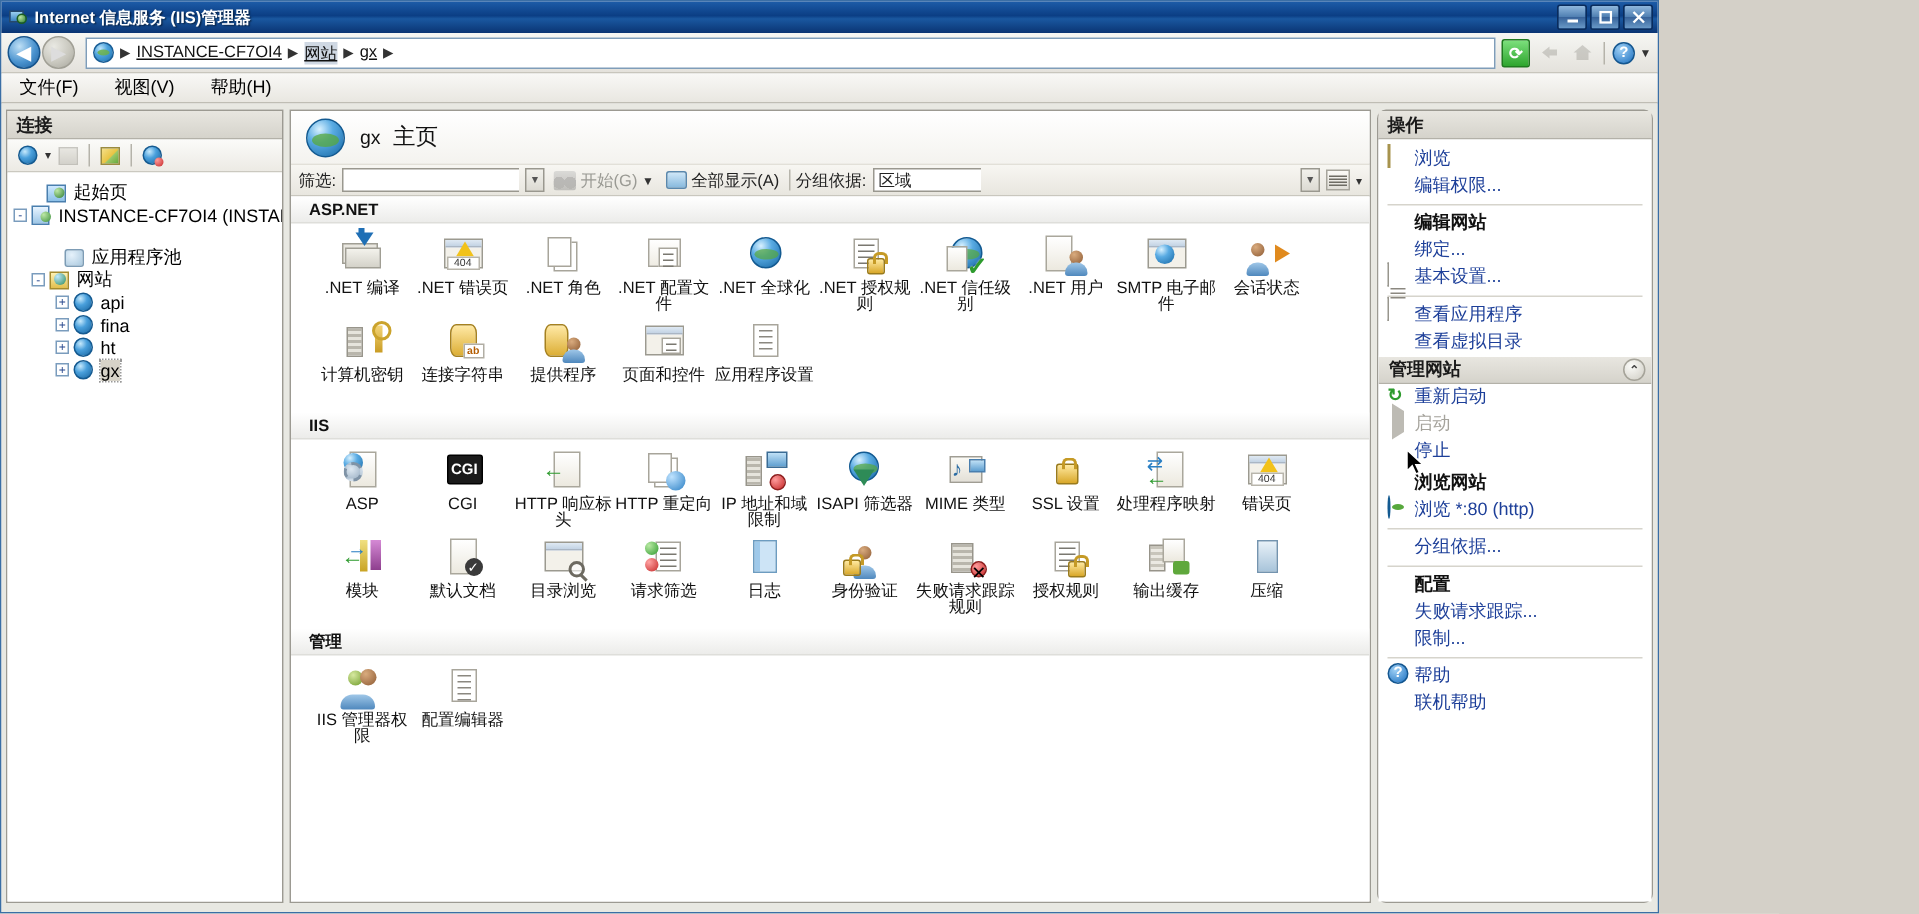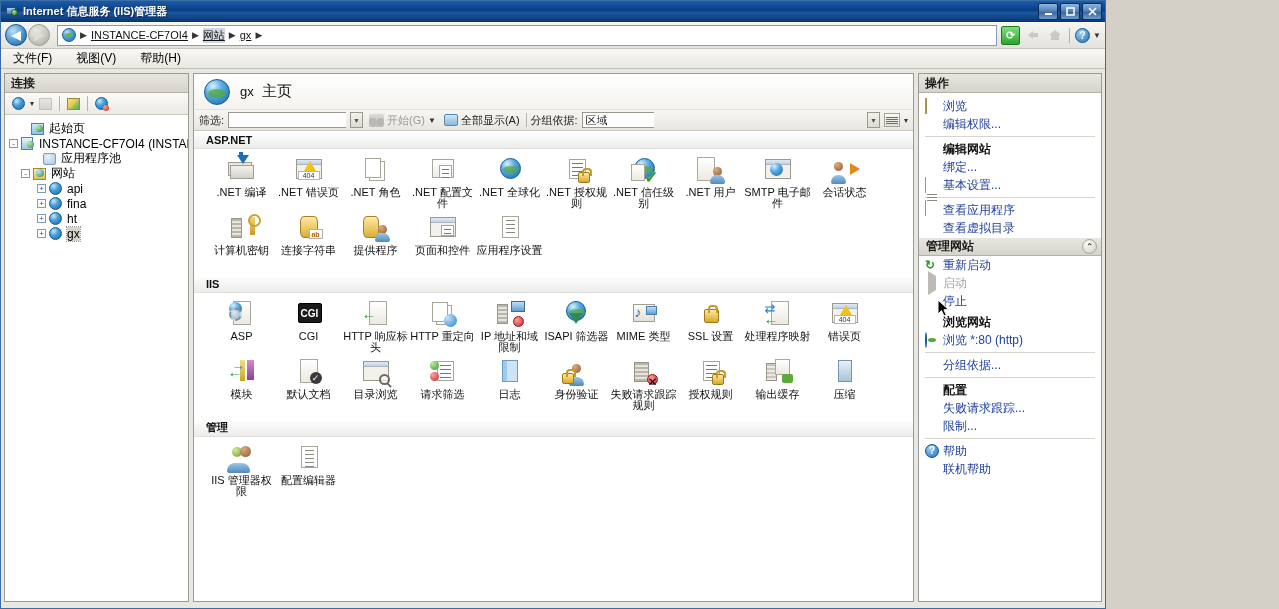--- a/index.html
+++ b/index.html
@@ -529,38 +529,38 @@
     position:absolute; left:9px; top:3px; width:14px; height:22px;
     background: linear-gradient(to bottom, #e8f1f8, #a8c4da); border:1px solid #7494af;
   }
   .g-editor {
     position:absolute; left:8px; top:3px; width:17px; height:22px;
     background:#fff; border:1px solid #a8a59b;
   }
   .g-editor i { display:block; height:1px; background:#8b8880; margin:3px 3px 0 3px; }
 
   
-  .rightpanel { width: 184px; flex: 0 0 184px; }
+  .rightpanel { width: 184px; flex: 0 0 184px; border-radius: 6px; }
   .act-body { flex:1 1 auto; overflow:hidden; background:#fff; }
   .act-group-head {
     height: 19px; display:flex; align-items:center; justify-content: space-between;
     padding: 0 4px 0 7px;
     background: linear-gradient(to bottom, #e8e6e0, #d5d3cb);
     border-top: 1px solid #fff; border-bottom: 1px solid #b3b1a8;
     font-weight:bold; font-size:12px; color:#1a1a1a;
   }
   .collapse-btn {
     width:15px; height:15px; border-radius:50%;
     background: radial-gradient(circle at 35% 30%, #fbfbf8, #cfcdc4);
     border:1px solid #a5a399;
     display:flex; align-items:center; justify-content:center;
     font-size:8px; color:#444;
   }
   .act-item {
-    display:flex; align-items:center; height:18px; padding-left:6px; gap:4px;
+    display:flex; align-items:flex-start; height:18px; padding-left:6px; gap:4px;
     font-size:12px; color:#111; white-space:nowrap;
   }
   .act-item.link { color:#1d3f99; }
   .act-item.bold { font-weight:bold; color:#111; }
   .act-item.disabled { color:#a5a39c; }
   .act-ico { width:14px; height:14px; flex:0 0 14px; position:relative; }
   .act-ico.blank { background:transparent; }
   .ai-browse {
     width:13px;height:12px;margin-top:1px;
     background:linear-gradient(to bottom,#f0e7c2,#d7c07a); border:1px solid #a7934e;
@@ -694,21 +694,21 @@
         </div>
 
         <div class="trow" style="padding-left:2px;">
           <div class="tbox">-</div>
           <div class="tico">
               <div class="ico-srv"></div>
             </div>
           <span class="tlabel">INSTANCE-CF7OI4 (INSTANCE-</span>
         </div>
 
-        <div class="trow" style="padding-left:24px;">
+        <div class="trow" style="padding-left:24px;margin-top:13px;">
           <div class="tbox inv"></div>
           <div class="tico">
               <div class="ico-pool"></div>
             </div>
           <span class="tlabel">应用程序池</span>
         </div>
 
         <div class="trow" style="padding-left:14px;">
           <div class="tbox">-</div>
           <div class="tico">

